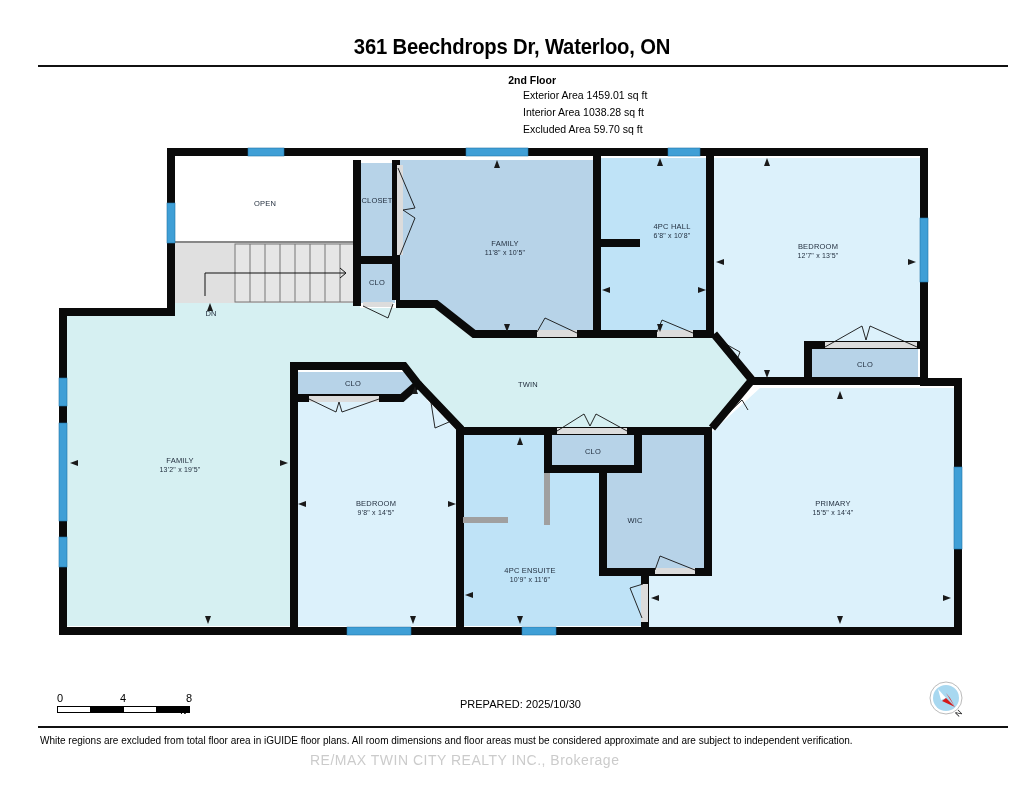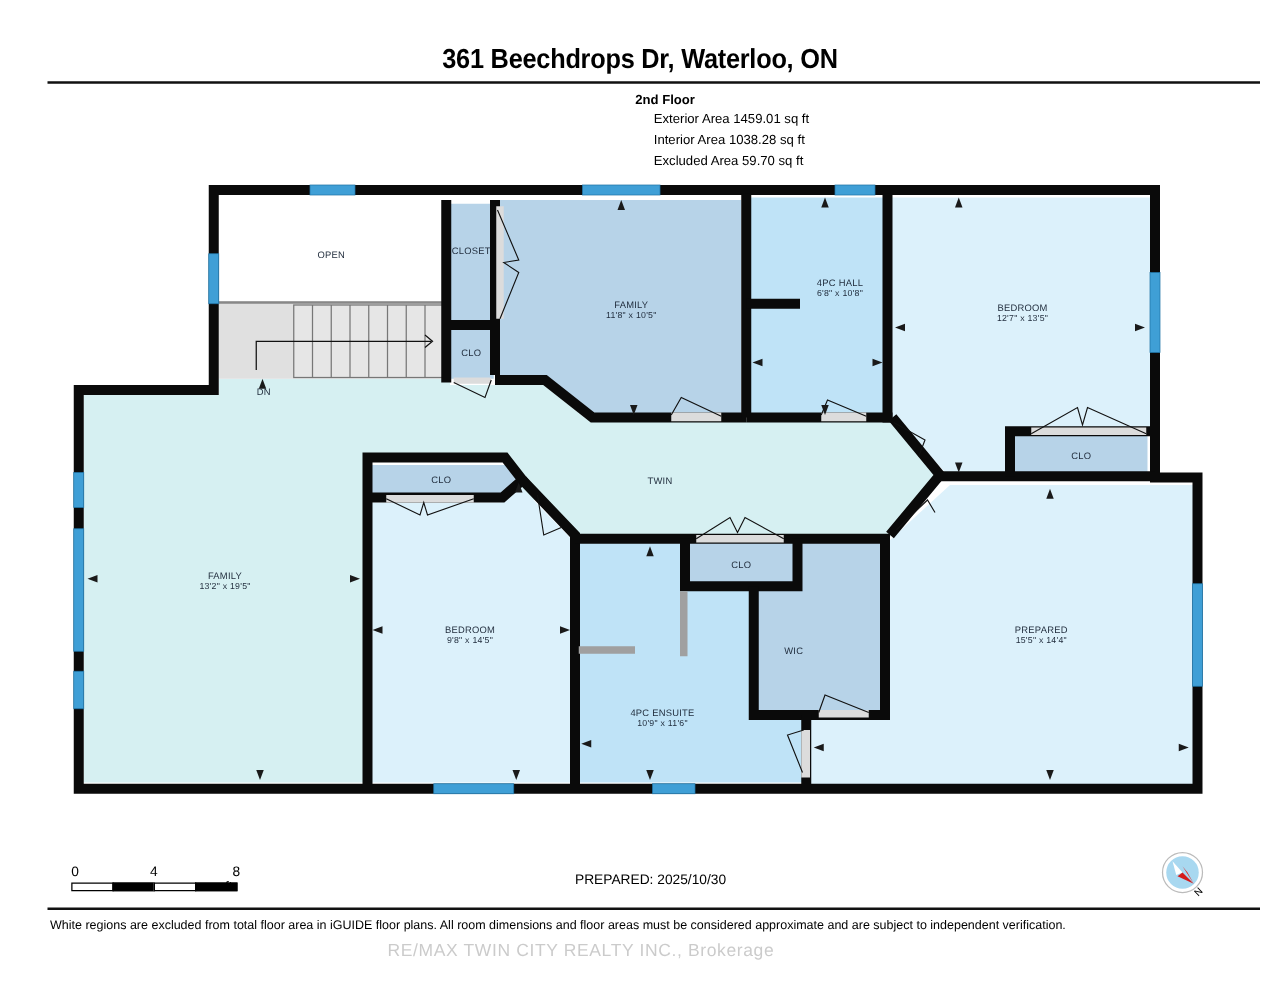--- a/index.html
+++ b/index.html
@@ -193,21 +193,21 @@
 <div class="rlabel" style="left:672px;top:222px;"><span>4PC HALL</span><span class="dim">6'8" x 10'8"</span></div>
 <div class="rlabel" style="left:818px;top:242px;"><span>BEDROOM</span><span class="dim">12'7" x 13'5"</span></div>
 <div class="rlabel" style="left:865px;top:360px;"><span>CLO</span></div>
 <div class="rlabel" style="left:528px;top:380px;"><span>TWIN</span></div>
 <div class="rlabel" style="left:353px;top:379px;"><span>CLO</span></div>
 <div class="rlabel" style="left:180px;top:456px;"><span>FAMILY</span><span class="dim">13'2" x 19'5"</span></div>
 <div class="rlabel" style="left:376px;top:499px;"><span>BEDROOM</span><span class="dim">9'8" x 14'5"</span></div>
 <div class="rlabel" style="left:593px;top:447px;"><span>CLO</span></div>
 <div class="rlabel" style="left:530px;top:566px;"><span>4PC ENSUITE</span><span class="dim">10'9" x 11'6"</span></div>
 <div class="rlabel" style="left:635px;top:516px;"><span>WIC</span></div>
-<div class="rlabel" style="left:833px;top:499px;"><span>PREPARED</span><span class="dim">15'5" x 14'4"</span></div>
+<div class="rlabel" style="left:833px;top:499px;"><span>PRIMARY</span><span class="dim">15'5" x 14'4"</span></div>
 <div class="rlabel" style="left:211px;top:309px;"><span>DN</span></div>
 
 <div class="scale">
   <span class="t" style="left:2px;">0</span>
   <span class="t" style="left:65px;">4</span>
   <span class="t" style="left:131px;">8</span>
   <div class="bar" style="left:2px;width:32px;background:#fff;"></div>
   <div class="bar" style="left:35px;width:32px;background:#000;"></div>
   <div class="bar" style="left:68px;width:32px;background:#fff;"></div>
   <div class="bar" style="left:101px;width:32px;background:#000;"></div>

